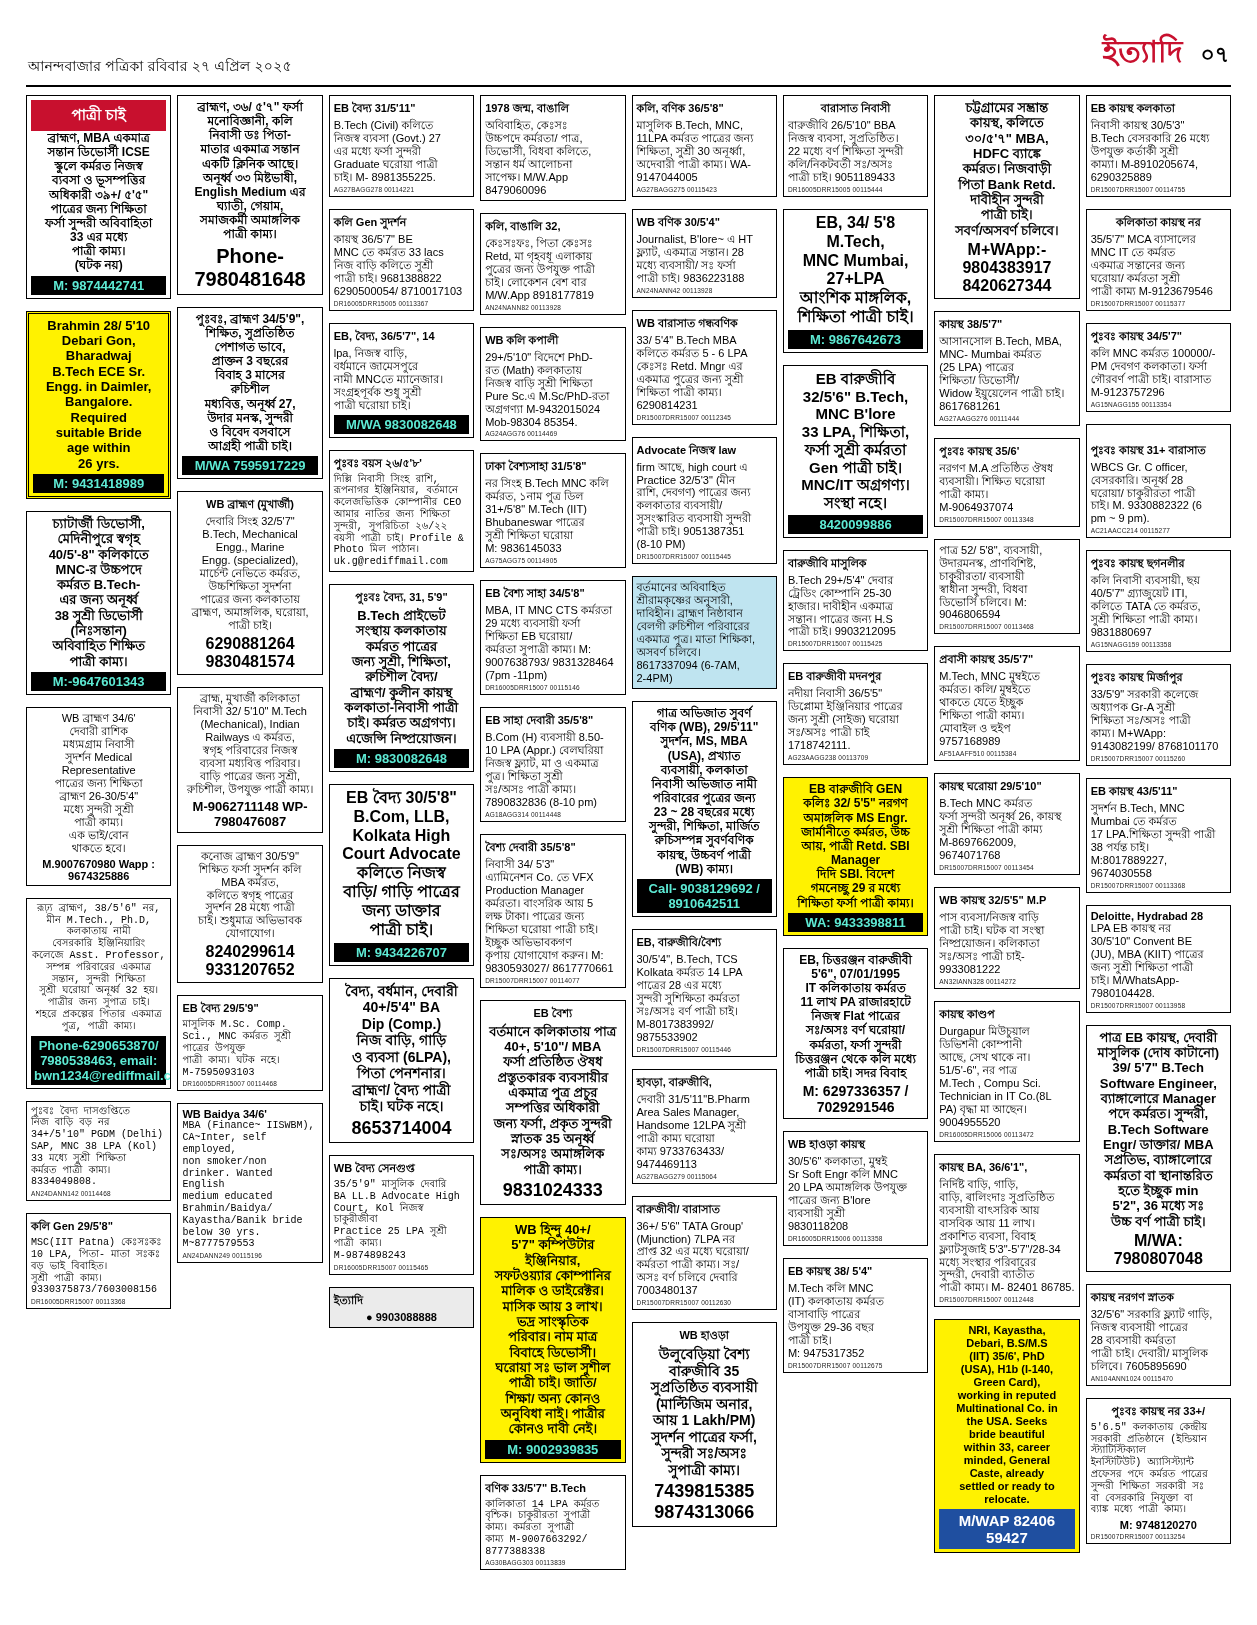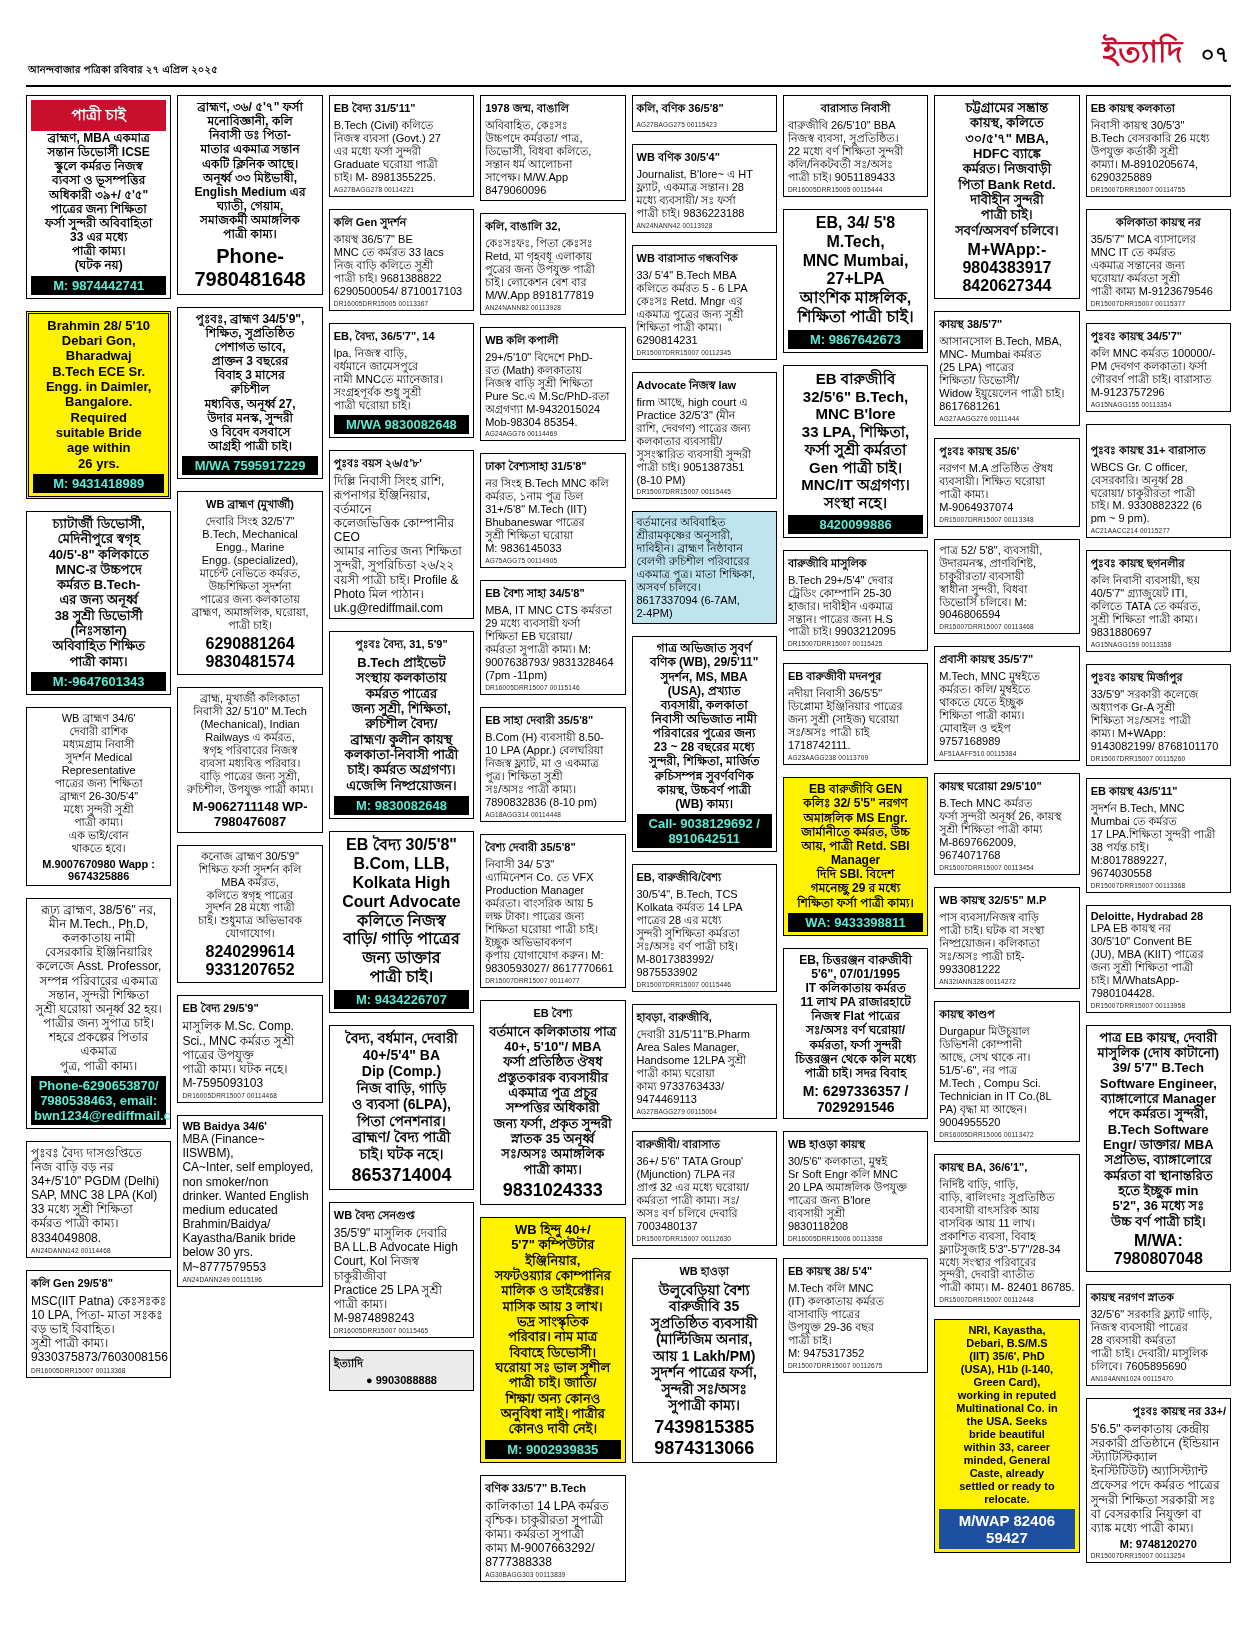--- a/index.html
+++ b/index.html
@@ -1,30 +1,30 @@
 <!DOCTYPE html>
 <html><head>
 <meta charset="utf-8">
 <style>
   html,body{margin:0;padding:0;background:#fff;}
   body{width:1257px;height:1625px;font-family:"Liberation Sans",sans-serif;color:#000;}
   .page{width:1257px;height:1625px;position:relative;background:#fff;box-sizing:border-box;padding:0;}
   .masthead{display:flex;align-items:flex-end;justify-content:space-between;padding:28px 28px 6px 28px;}
-  .mast-left{font-size:10px;font-weight:bold;letter-spacing:.2px;}
+  .mast-left{font-size:14px;font-weight:normal;letter-spacing:.2px;}
   .mast-right{display:flex;align-items:baseline;gap:18px;}
   .mast-logo{font-size:30px;font-weight:bold;color:#c8102e;font-family:"Liberation Serif",serif;}
   .mast-page{font-size:22px;font-weight:bold;}
   .rule{border-top:2px solid #000;margin:0 26px 4px 26px;}
   .cols{display:flex;gap:6px;padding:4px 26px 10px 26px;box-sizing:border-box;}
   .col{flex:1 1 0;display:flex;flex-direction:column;gap:12px;min-width:0;}
   .ad{border:1.4px solid #000;padding:4px 4px 3px 4px;box-sizing:border-box;overflow:hidden;}
   .t{display:block;line-height:1.18;}
   .c{text-align:center;}
   .b{font-weight:bold;}
-  .s10{font-size:12px;}
+  .s10{font-size:10px;font-family:Liberation Mono, monospace;}
   .s11{font-size:11px;}
   .s12{font-size:12px;}
   .s13{font-size:13px;}
   .s14{font-size:14px;}
   .s15{font-size:15px;}
   .s16{font-size:16px;}
   .s18{font-size:18px;}
   .s20{font-size:20px;}
   .code{font-size:6.5px;color:#222;letter-spacing:.2px;margin-top:2px;display:block;}
   .redbar{background:#c8102e;color:#fff;font-weight:bold;text-align:center;font-size:15px;padding:3px 0;}
@@ -491,20 +491,27 @@
             <p class="t">কাম্য। কর্মরতা সুপাত্রী</p>
             <p class="t">কাম্য M-9007663292/</p>
             <p class="t">8777388338</p>
           </div>
           <span class="code">AG30BAGG303       00113839</span>
         </div>
       </div>
       <div class="col">
         <div class="ad ">
           <div class="b s11" style="text-align: left;">কলি, বণিক 36/5'8"</div>
+          <div class="ad-body s11">
+            <p class="t">মাসুলিক B.Tech, MNC,</p>
+            <p class="t">11LPA কর্মরত পাত্রের জন্য</p>
+            <p class="t">শিক্ষিতা, সুশ্রী 30 অনূর্ধ্বা,</p>
+            <p class="t">অদেবারী পাত্রী কাম্য। WA-</p>
+            <p class="t">9147044005</p>
+          </div>
           <span class="code">AG27BAGG275        00115423</span>
         </div>
         <div class="ad ">
           <div class="b s11" style="text-align: left;">WB বণিক 30/5'4"</div>
           <div class="ad-body s11">
             <p class="t">Journalist, B'lore~ এ HT</p>
             <p class="t">ফ্ল্যাট, একমাত্র সন্তান। 28</p>
             <p class="t">মধ্যে ব্যবসায়ী/ সঃ ফর্সা</p>
             <p class="t">পাত্রী চাই। 9836223188</p>
           </div>
@@ -969,21 +976,21 @@
           <div class="ad-body s11">
             <p class="t">32/5'6" সরকারি ফ্ল্যাট গাড়ি,</p>
             <p class="t">নিজস্ব ব্যবসায়ী পাত্রের</p>
             <p class="t">28 ব্যবসায়ী কর্মরতা</p>
             <p class="t">পাত্রী চাই। দেবারী/ মাসুলিক</p>
             <p class="t">চলিবে। 7605895690</p>
           </div>
           <span class="code">AN104ANN1024     00115470</span>
         </div>
         <div class="ad ">
-          <div class="b s11" style="text-align: right;">পুঃবঃ কায়স্থ নর 33+/</div>
+          <div class="b s11" style="text-align: center;">পুঃবঃ কায়স্থ নর 33+/</div>
           <div class="ad-body s10">
             <p class="t">5'6.5" কলকাতায় কেন্দ্রীয়</p>
             <p class="t">সরকারী প্রতিষ্ঠানে (ইন্ডিয়ান</p>
             <p class="t">স্ট্যাটিস্টিক্যাল</p>
             <p class="t">ইনস্টিটিউট) অ্যাসিস্ট্যান্ট</p>
             <p class="t">প্রফেসর পদে কর্মরত পাত্রের</p>
             <p class="t">সুন্দরী শিক্ষিতা সরকারী সঃ</p>
             <p class="t">বা বেসরকারি নিযুক্তা বা</p>
             <p class="t">ব্যাঙ্ক মধ্যে পাত্রী কাম্য।</p>
           </div>

